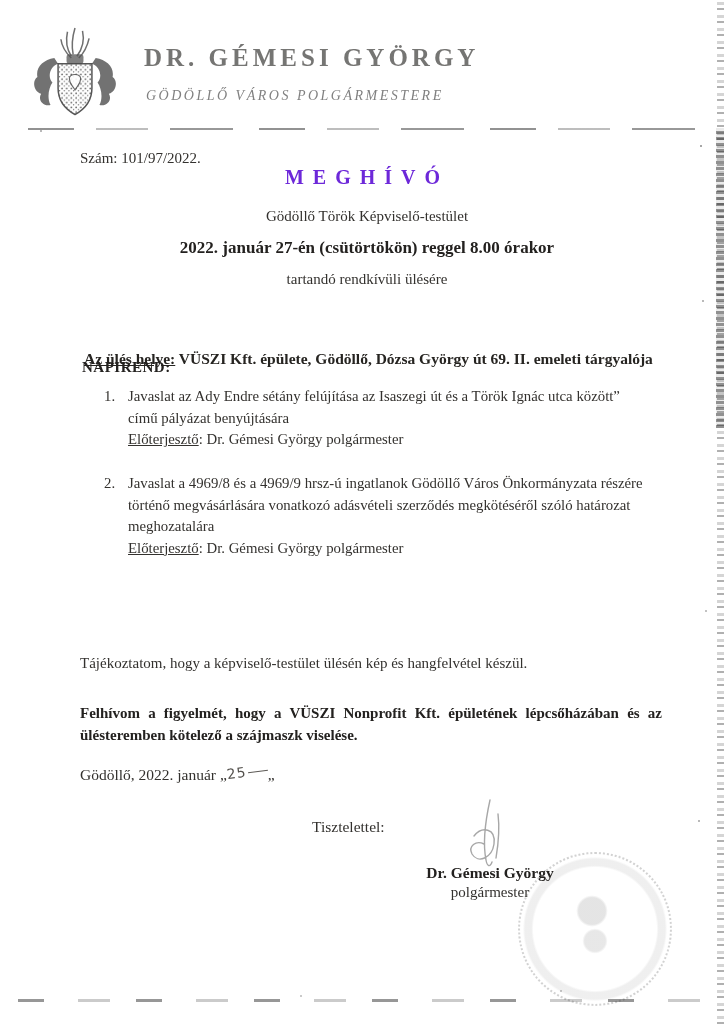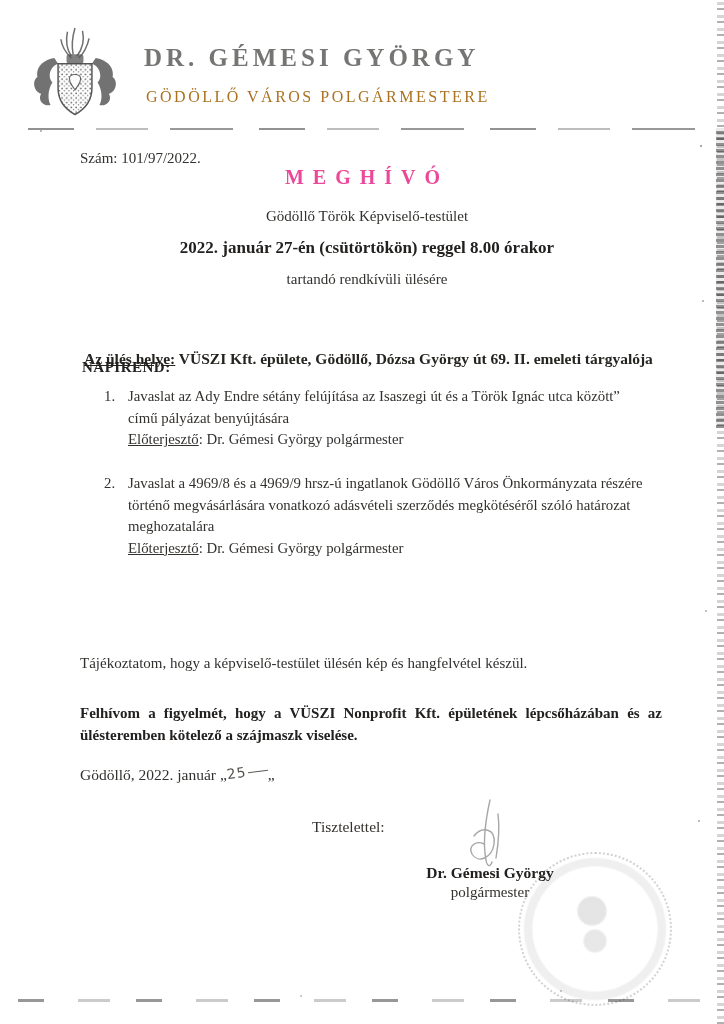--- a/index.html
+++ b/index.html
@@ -14,39 +14,39 @@
   }
   
   .crest{position:absolute;left:28px;top:26px;width:94px;height:98px;}
   .hdr-name{
     position:absolute;left:144px;top:44px;
     font-size:25px;letter-spacing:4px;font-weight:bold;
     color:#5e5d5b;opacity:.85;
   }
   .hdr-sub{
     position:absolute;left:146px;top:88px;
-    font-size:16px;letter-spacing:2.5px;
-    color:#a16207;opacity:.9;
+    font-size:14px;letter-spacing:2.5px;
+    color:#737373;opacity:.9;font-style:italic;
   }
   .hdr-divider{
     position:absolute;left:28px;top:127px;width:676px;height:4px;
     background:
       repeating-linear-gradient(90deg,
         rgba(60,60,60,.75) 0 46px, rgba(60,60,60,0) 46px 68px,
         rgba(60,60,60,.45) 68px 120px, rgba(60,60,60,0) 120px 142px,
         rgba(60,60,60,.7) 142px 205px, rgba(60,60,60,0) 205px 231px);
     background-size:231px 2px;background-repeat:repeat-x;background-position:0 1px;
     opacity:.75;
   }
   
   .abs{position:absolute;}
   .ref{left:80px;top:150px;font-size:15px;}
   .title{
     left:80px;right:70px;top:166px;text-align:center;
-    font-size:20px;font-weight:bold;letter-spacing:9px;color:#ec4899;
+    font-size:20px;font-weight:bold;letter-spacing:9px;color:#6d28d9;
   }
   .org{left:80px;right:70px;top:208px;text-align:center;font-size:15px;}
   .dt{left:80px;right:70px;top:238px;text-align:center;font-size:17px;font-weight:bold;color:#23211f;}
   .sess{left:80px;right:70px;top:271px;text-align:center;font-size:15px;}
   .loc{left:84px;right:40px;top:306px;font-size:15.5px;font-weight:bold;color:#262421;margin-top:44px;}
   .loc .lbl{text-decoration:underline;}
   .napirend{left:82px;top:359px;font-size:15px;font-weight:bold;letter-spacing:.5px;color:#23211f;}
   .item{left:104px;width:548px;font-size:14.8px;line-height:21.5px;}
   .item-1{top:386px;}
   .item-2{top:473px;}

